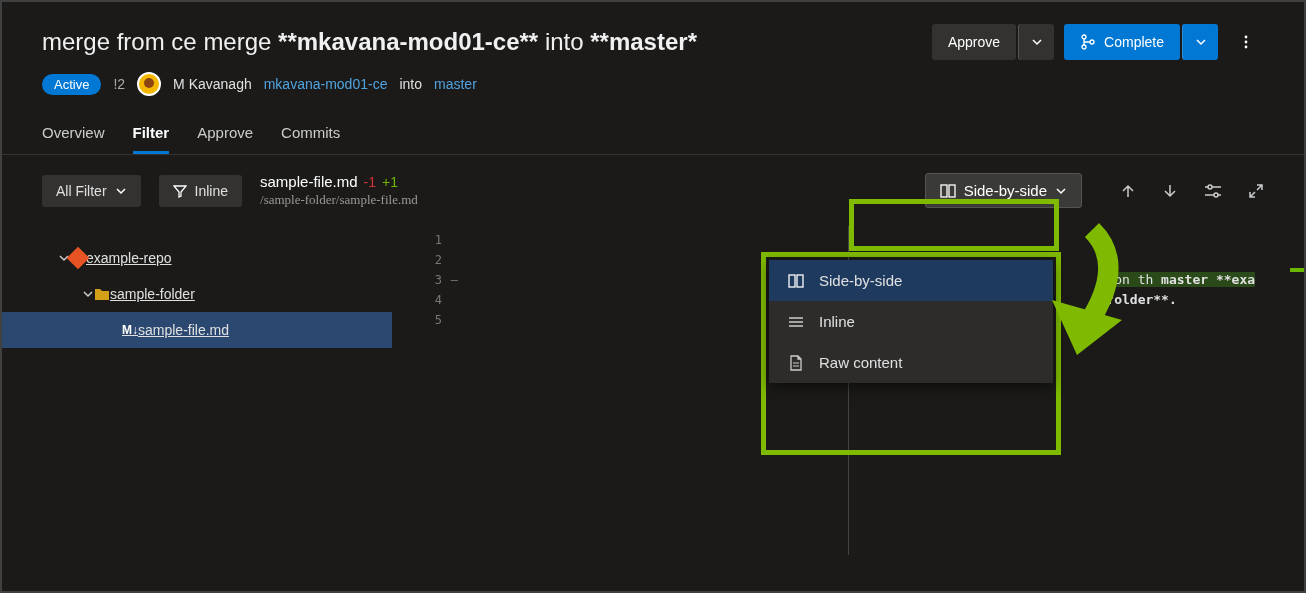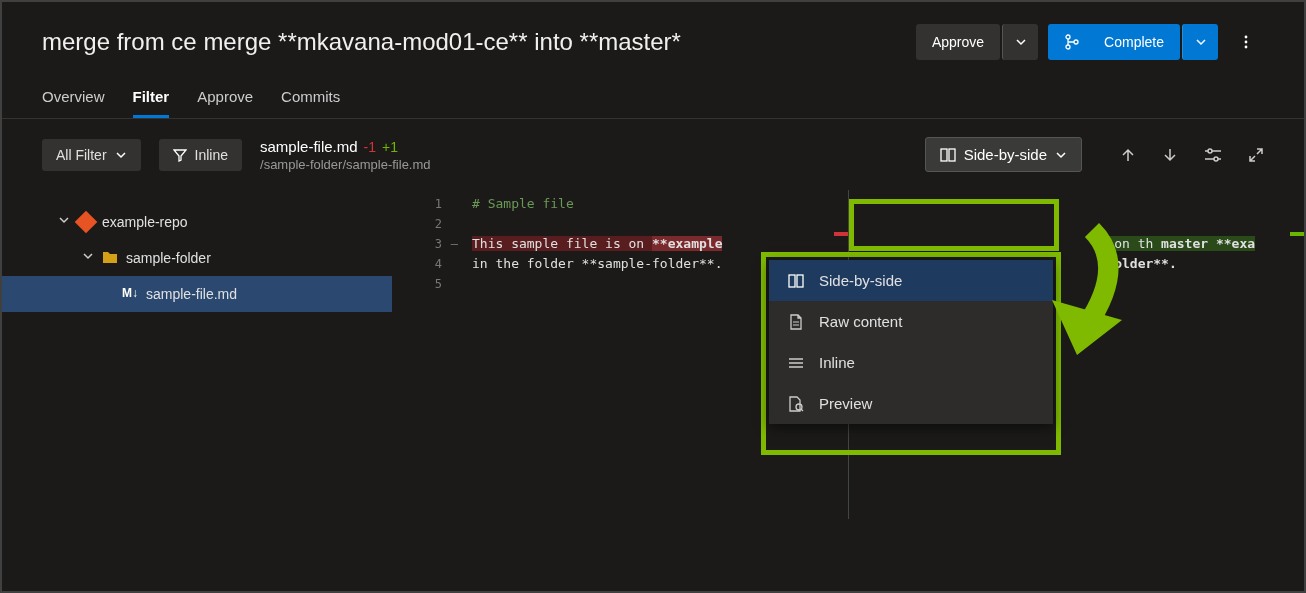--- a/index.html
+++ b/index.html
@@ -20,21 +20,21 @@
 .title-row {
   display: flex;
   align-items: center;
   justify-content: space-between;
 }
 .title {
   font-size: 24px;
   font-weight: 400;
   color: #f0f0f0;
 }
-.title strong { font-weight: 400; }
+.title strong { font-weight: 700; }
 .actions {
   display: flex;
   gap: 10px;
   align-items: center;
 }
 .btn {
   display: flex;
   align-items: center;
   border: none;
   cursor: pointer;
@@ -53,21 +53,21 @@
   color: #fff;
   width: 36px;
   justify-content: center;
   margin-left: -8px;
   border-left: 1px solid #555;
 }
 .btn-complete {
   background: #0078d4;
   color: #fff;
   padding: 0 16px;
-  gap: 24px;
+  gap: 8px;
 }
 .btn-complete-drop {
   background: #0078d4;
   color: #fff;
   width: 36px;
   justify-content: center;
   margin-left: -8px;
   border-left: 1px solid #2a8dd8;
 }
 .btn-more {
@@ -147,21 +147,21 @@
   gap: 8px;
   font-size: 14px;
   font-family: inherit;
   cursor: pointer;
 }
 .file-info { display: flex; flex-direction: column; }
 .file-name-row { display: flex; gap: 6px; align-items: baseline; }
 .file-name { color: #fff; font-size: 15px; }
 .neg { color: #d13438; }
 .pos { color: #6bb700; }
-.file-path { color: #999; font-size: 13px; margin-top: 2px; }
+.file-path { color: #999; font-size: 13px; margin-top: 2px; font-family: Liberation Serif, serif; }
 .toolbar-spacer { flex: 1; }
 .view-mode-btn {
   background: #3a3a38;
   border: 1px solid #555;
   color: #fff;
   padding: 8px 14px;
   border-radius: 3px;
   display: flex;
   align-items: center;
   gap: 8px;
@@ -180,23 +180,25 @@
 .body {
   display: flex;
   height: calc(100% - 260px);
 }
 .sidebar {
   width: 390px;
   padding-top: 14px;
 }
 .tree-item {
   display: flex;
-  gap: 8px;
+  align-items: center;
+  gap: 0;
   padding: 10px 0;
   cursor: pointer;
+  text-decoration: underline;
 }
 .tree-item.selected {
   background: #2b4870;
 }
 .tree-level-0 { padding-left: 56px; }
 .tree-level-1 { padding-left: 80px; }
 .tree-level-2 { padding-left: 120px; justify-content: flex-start; }
 .diamond {
   width: 16px; height: 16px;
   background: #e85324;
@@ -336,20 +338,29 @@
       </button>
       <button class="btn btn-more">
         <svg class="ico" width="16" height="16" viewBox="0 0 16 16">
             <circle cx="8" cy="3" r="1.4" fill="#fff"></circle>
             <circle cx="8" cy="8" r="1.4" fill="#fff"></circle>
             <circle cx="8" cy="13" r="1.4" fill="#fff"></circle>
           </svg>
       </button>
     </div>
   </div>
+  <div class="meta-row">
+    <span class="badge-active">Active</span>
+    <span class="exclaim">!2</span>
+    <span class="avatar"></span>
+    <span class="author">M Kavanagh</span>
+    <span class="link">mkavana-mod01-ce</span>
+    <span>into</span>
+    <span class="link">master</span>
+  </div>
 </div>
 
 <div class="tabs">
   <div class="tab">Overview</div>
   <div class="tab active">Filter</div>
   <div class="tab">Approve</div>
   <div class="tab">Commits</div>
 </div>
 
 <div class="toolbar">
@@ -436,24 +447,20 @@
 
   <div class="code-panes">
     <div class="pane">
       <div class="gutter">
         <div>1</div>
         <div>2</div>
         <div style="position:relative"><span>3</span><span style="position:absolute;right:-16px">—</span></div>
         <div>4</div>
         <div>5</div>
       </div>
-      <div class="code"><span class="comment"># Sample file</span>
-
-<span class="removed">This sample file is on </span><span class="removed removed-strong">**example</span>
-<span>in the folder **sample-folder**.</span></div>
       <div class="minimap">
           <div class="mm-red"></div>
         </div>
     </div>
     <div class="divider"></div>
     <div class="pane">
       <div class="code" style="padding-left:250px">
 
 <span class="added">e on th</span><span class="added added-strong"> master **exa</span>
 <span class="added-strong">-folder**.</span></div>
@@ -469,44 +476,34 @@
     <span class="menu-icon">
         <svg class="ico" width="16" height="14" viewBox="0 0 16 14">
           <rect x="1" y="1" width="6" height="12" fill="none" stroke="#fff" stroke-width="1.3"></rect>
           <rect x="9" y="1" width="6" height="12" fill="none" stroke="#fff" stroke-width="1.3"></rect>
         </svg>
       </span>
     <span>Side-by-side</span>
   </div>
   <div class="menu-item">
     <span class="menu-icon">
+        <svg class="ico" width="16" height="14" viewBox="0 0 16 14">
+          <path d="M1 3h14M1 7h14M1 11h14" stroke="#ccc" stroke-width="1.5"></path>
+        </svg>
+      </span>
+    <span>Inline</span>
+  </div>
+  <div class="menu-item">
+    <span class="menu-icon">
         <svg class="ico" width="14" height="16" viewBox="0 0 14 16">
           <path d="M2 1h7l3 3v11H2z M9 1v3h3" fill="none" stroke="#ccc" stroke-width="1.3"></path>
           <path d="M4 8h6M4 11h6" stroke="#ccc"></path>
         </svg>
       </span>
     <span>Raw content</span>
-  </div>
-  <div class="menu-item">
-    <span class="menu-icon">
-        <svg class="ico" width="16" height="14" viewBox="0 0 16 14">
-          <path d="M1 3h14M1 7h14M1 11h14" stroke="#ccc" stroke-width="1.5"></path>
-        </svg>
-      </span>
-    <span>Inline</span>
-  </div>
-  <div class="menu-item">
-    <span class="menu-icon">
-        <svg class="ico" width="16" height="16" viewBox="0 0 16 16">
-          <path d="M2 1h7l3 3v11H2z" fill="none" stroke="#ccc" stroke-width="1.3"></path>
-          <circle cx="11" cy="11" r="3" fill="none" stroke="#ccc" stroke-width="1.3"></circle>
-          <path d="M13 13l2 2" stroke="#ccc" stroke-width="1.3"></path>
-        </svg>
-      </span>
-    <span>Preview</span>
   </div>
 </div>
 
 <div class="green-box top"></div>
 <div class="green-box menu"></div>
 
 <svg class="arrow-annotation" width="120" height="160" viewBox="0 0 120 160">
   <path d="M 80 10 Q 115 45 75 105" stroke="#7fba00" stroke-width="20" fill="none"></path>
   <path d="M 40 80 L 65 135 L 110 100 Z" fill="#7fba00"></path>
 </svg>

